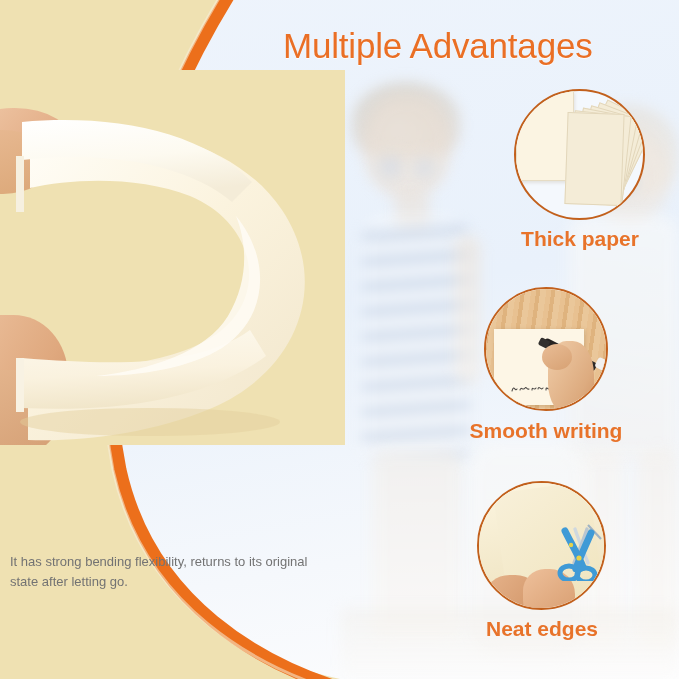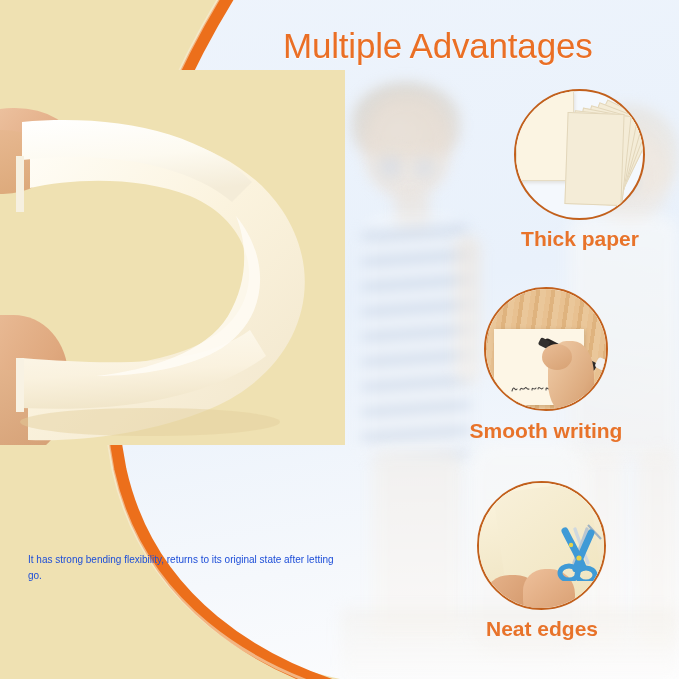--- a/index.html
+++ b/index.html
@@ -93,22 +93,22 @@
     position:absolute; left:283px; top:26px; width:392px;
     font-size:35px; font-weight:normal; letter-spacing:-.2px;
     color:#ea6f25; white-space:nowrap;
     text-shadow:0 1px 0 rgba(255,255,255,.7);
   }
   .left-head {
     position:absolute; left:22px; top:504px;
     font-size:25px; font-weight:bold; color:#e97927;
   }
   .left-sub {
-    position:absolute; left:28px; top:552px; width:320px;
-    font-size:10px; line-height:1.55; color:#1d4ed8;
+    position:absolute; left:10px; top:552px; width:320px;
+    font-size:13px; line-height:1.55; color:#737373;
   }
 
   
   .badge { position:absolute; }
   .badge .ring {
     position:absolute; left:0; top:0; border-radius:50%;
     border:2.4px solid #c2601c; overflow:hidden;
     background:#fdfcfa;
   }
   .badge .cap {

